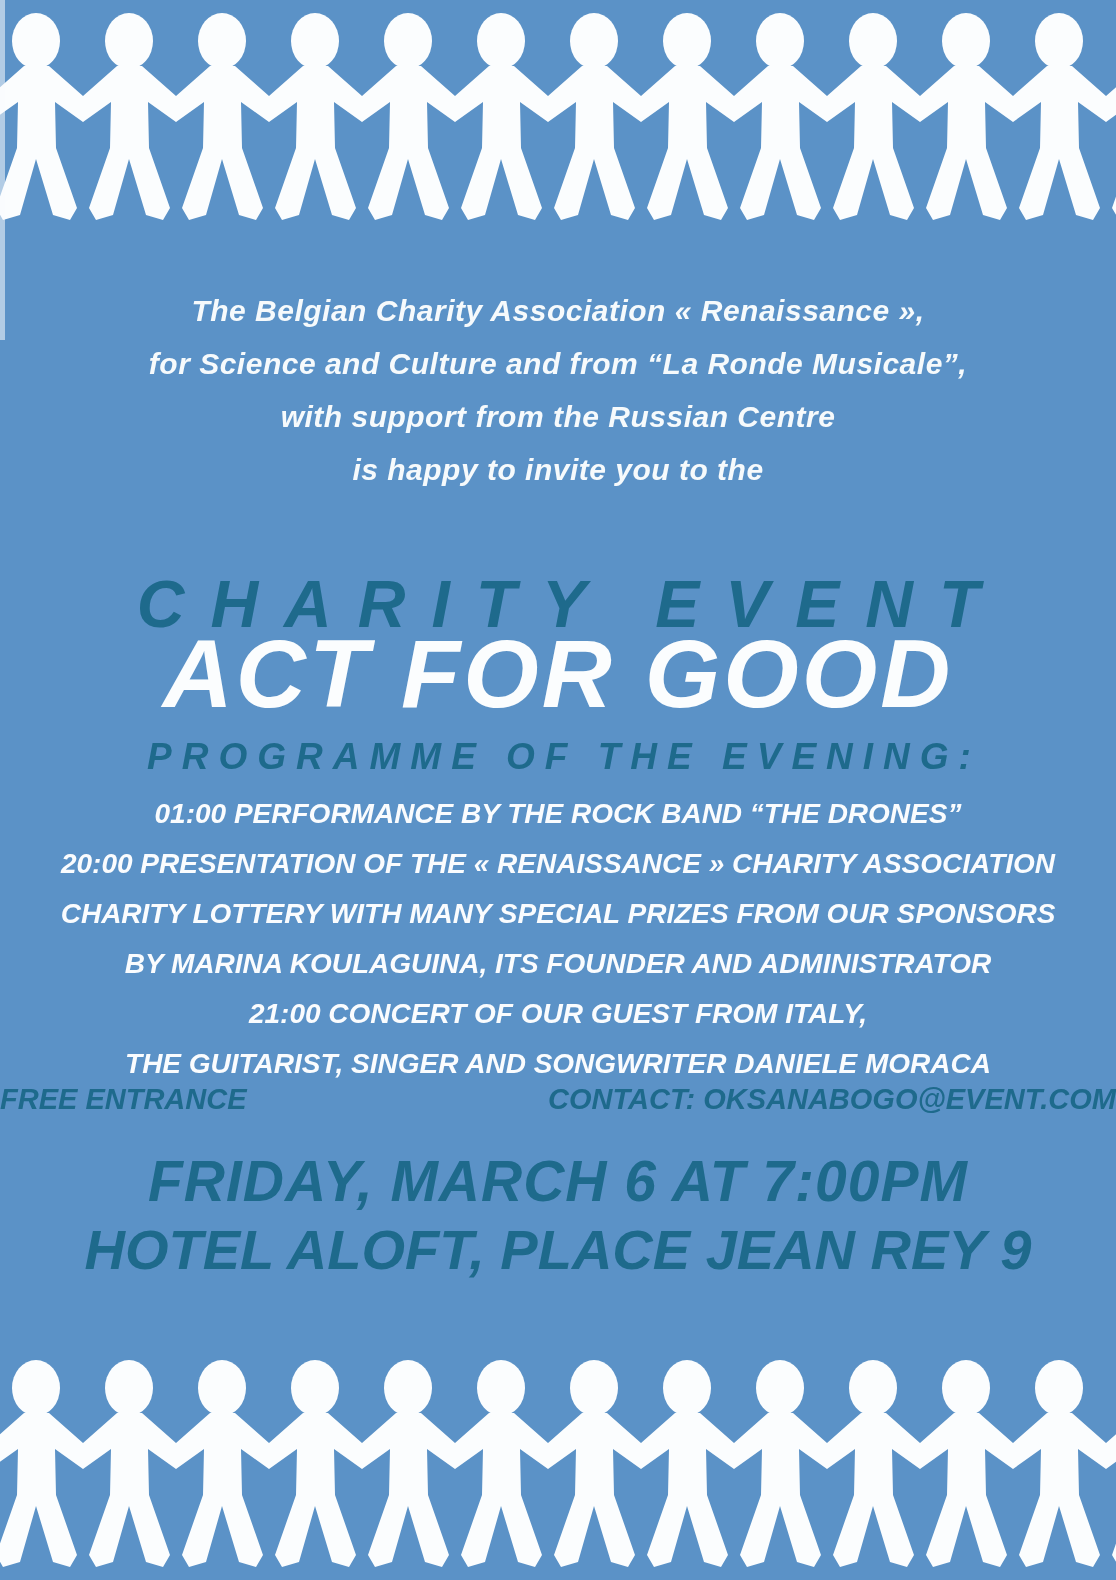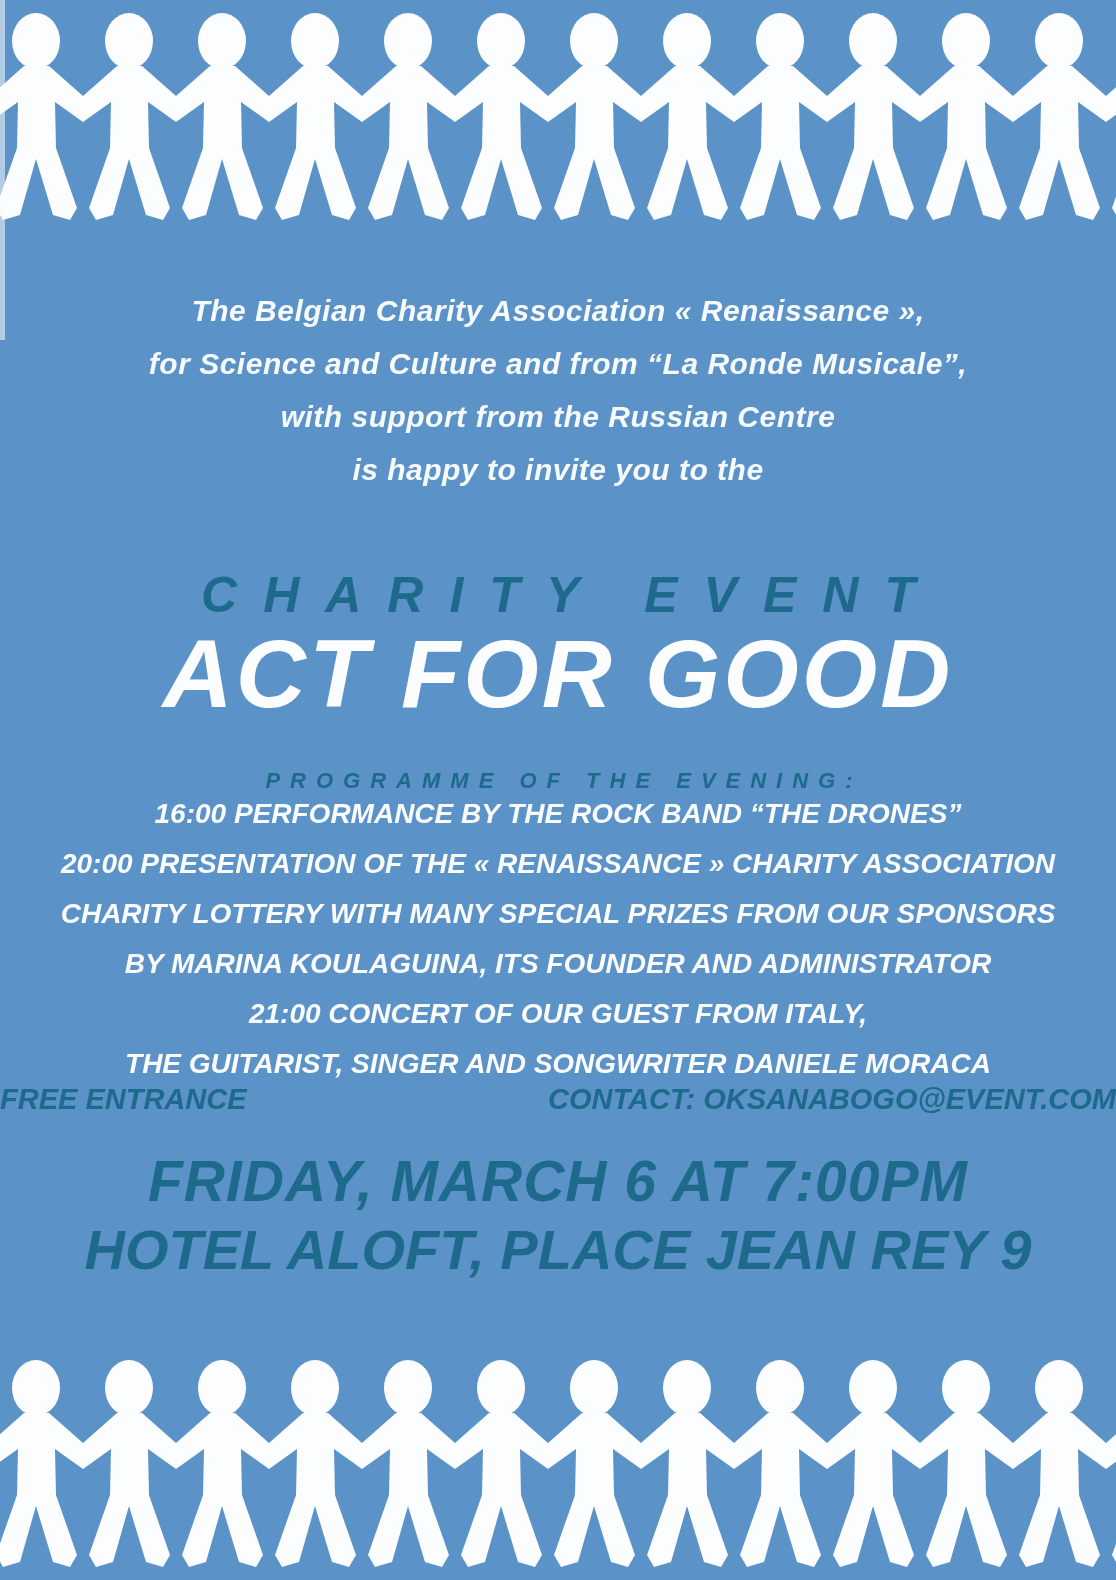--- a/index.html
+++ b/index.html
@@ -12,26 +12,26 @@
     overflow:hidden;
     font-family:"Liberation Sans","DejaVu Sans",sans-serif;
   }
   .chain{position:absolute;left:0;display:block;}
   .chain-top{top:0;}
   .chain-bottom{top:1352px;}
   .scan-edge{position:absolute;left:0;top:0;width:5px;height:340px;background:rgba(250,252,253,.55);}
   .txt{position:absolute;left:0;width:100%;text-align:center;font-weight:bold;font-style:italic;}
   .intro{top:284px;font-size:30px;line-height:53px;color:#f6fafc;letter-spacing:.5px;}
   .event-label{
-    top:566px;font-size:50px;color:#1e6a8c;
+    top:566px;font-size:66px;color:#1e6a8c;
     letter-spacing:26px;padding-left:26px;box-sizing:border-box;
   }
   .event-title{top:618px;font-size:97px;color:#fbfdfe;letter-spacing:3px;}
   .programme-heading{
-    top:768px;font-size:22px;color:#1e6a8c;
+    top:736px;font-size:37px;color:#1e6a8c;
     letter-spacing:10px;padding-left:12px;box-sizing:border-box;
   }
   .programme{top:789px;font-size:28px;line-height:50px;color:#fafcfe;}
   .contact-row{
     top:1083px;font-size:29px;color:#1e6a8c;
     display:flex;justify-content:space-between;gap:58px;
   }
   .date-line{top:1148px;font-size:57px;color:#1e6a8c;letter-spacing:1px;}
   .venue-line{top:1217px;font-size:56px;color:#1e6a8c;}
 </style>
@@ -73,21 +73,21 @@
     <div>with support from the Russian Centre</div>
     <div>is happy to invite you to the</div>
   </div>
 
   <div class="txt event-label">CHARITY EVENT</div>
   <div class="txt event-title">ACT FOR GOOD</div>
 
   <div class="txt programme-heading">PROGRAMME OF THE EVENING:</div>
 
   <div class="txt programme">
-    <div>16:00 PERFORMANCE BY THE ROCK BAND “THE DRONES”</div>
+    <div>01:00 PERFORMANCE BY THE ROCK BAND “THE DRONES”</div>
     <div>20:00 PRESENTATION OF THE « RENAISSANCE » CHARITY ASSOCIATION</div>
     <div>CHARITY LOTTERY WITH MANY SPECIAL PRIZES FROM OUR SPONSORS</div>
     <div>BY MARINA KOULAGUINA, ITS FOUNDER AND ADMINISTRATOR</div>
     <div>21:00 CONCERT OF OUR GUEST FROM ITALY,</div>
     <div>THE GUITARIST, SINGER AND SONGWRITER DANIELE MORACA</div>
   </div>
 
   <div class="txt contact-row">
     <span>FREE ENTRANCE</span>
     <span>CONTACT: OKSANABOGO@EVENT.COM</span>

